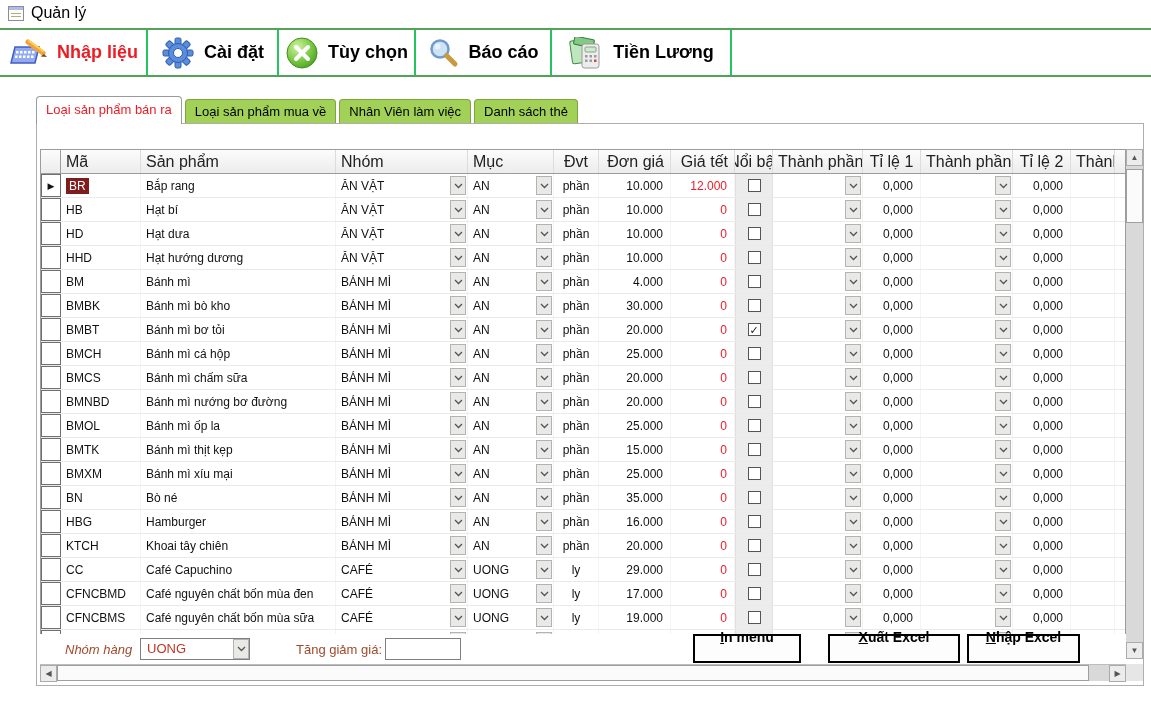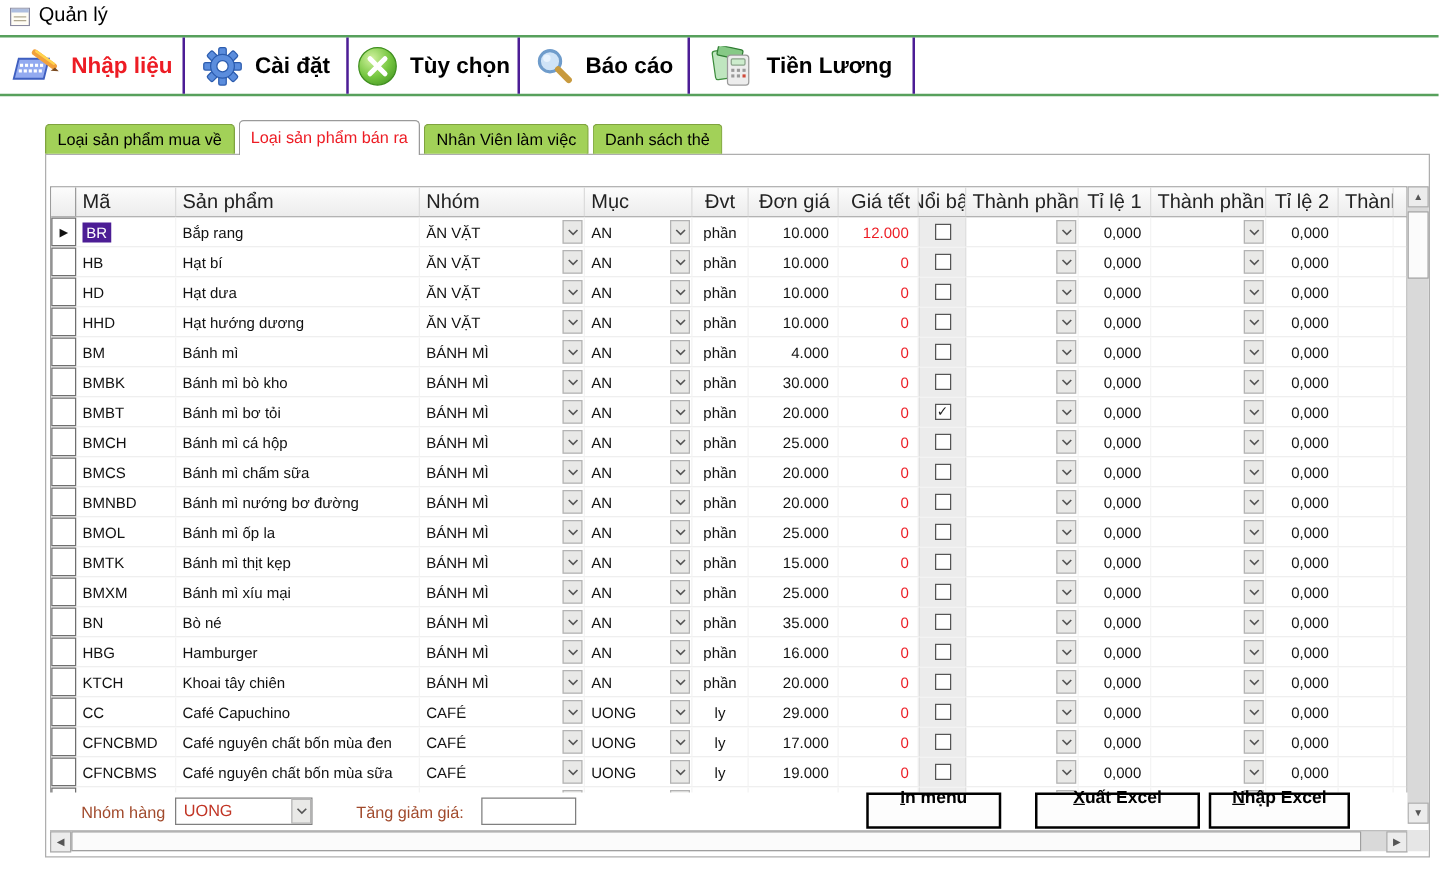--- a/index.html
+++ b/index.html
@@ -2,21 +2,21 @@
 <html><head>
 <meta charset="utf-8">
 <style>
   html,body{margin:0;padding:0;width:1151px;height:702px;background:#fff;
     font-family:"Liberation Sans",sans-serif;overflow:hidden;position:relative;}
   
   .titlebar{position:absolute;left:0;top:0;width:100%;height:26px;display:flex;align-items:center;gap:7px;padding-left:8px;box-sizing:border-box;}
   .titlebar .ttl{font-size:16px;color:#000;}
   
   .toolbar{position:absolute;left:0;top:28px;width:100%;height:45px;border-top:2px solid #57a05c;border-bottom:2px solid #57a05c;display:flex;background:#fff;}
-  .tool-btn{display:flex;align-items:center;gap:9px;border-right:2px solid #4c1d95;cursor:pointer;justify-content:center;box-sizing:border-box;}
+  .tool-btn{display:flex;align-items:center;gap:9px;border-right:2px solid #22c55e;cursor:pointer;justify-content:center;box-sizing:border-box;}
   .tool-btn .lbl{font-size:18px;font-weight:bold;color:#000;}
   .tool-btn.active .lbl{color:#ed1c24;}
   .tb0{width:148px}.tb1{width:131px}.tb2{width:137px}.tb3{width:136px}.tb4{width:180px}
   
   .tabstrip{position:absolute;left:36px;top:96px;height:28px;display:flex;align-items:flex-start;z-index:5;}
   .tab{margin-top:3px;height:24px;line-height:23px;padding:0 9px;font-size:13px;color:#000;background:#a2d158;border:1px solid #7fa33f;border-bottom:none;border-radius:4px 4px 0 0;margin-right:3px;box-sizing:border-box;cursor:pointer;white-space:nowrap;}
   .tab.active{margin-top:0;height:28px;line-height:26px;background:#fff;color:#ed1c24;border:1px solid #9a9a9a;border-bottom:none;z-index:6;position:relative;}
   
   .panel{position:absolute;left:36px;top:123px;width:1108px;height:563px;border:1px solid #aeaeae;background:#fff;box-sizing:border-box;}
   
@@ -30,21 +30,21 @@
   .c{display:flex;align-items:center;font-size:12px;color:#111;padding-left:5px;overflow:hidden;white-space:nowrap;border-right:1px solid #f4f4f4;box-sizing:border-box;}
   .c.sel,.h.selh{padding:0;justify-content:center;border:1px solid #6f6f6f;background:#fff;}
   .h.selh{border:none;border-right:1px solid #9c9c9c;background:transparent;}
   .c.num{justify-content:flex-end;padding-right:7px;padding-left:0;}
   .c.giatet{color:#ed1c24;}
   .c.dvt{justify-content:center;padding-left:0;}
   .c.chk{justify-content:center;background:#ececec;padding-left:0;border-left:1px solid #e0e0e0;border-right:1px solid #e0e0e0;}
   .cb{width:13px;height:13px;border:1px solid #555;background:#fff;font-size:11px;line-height:12px;text-align:center;color:#222;box-sizing:border-box;}
   .combo .cv{flex:1;overflow:hidden;}
   .cbtn{width:16px;height:19px;background:#e9e9e7;border:1px solid #b3b3b3;display:flex;align-items:center;justify-content:center;margin-right:1px;box-sizing:border-box;flex:none;cursor:pointer;}
-  .selcell{background:#4c1d95;color:#fff;padding:1px 3px;}
+  .selcell{background:#7f1d1d;color:#fff;padding:1px 3px;}
   .arrow{font-size:9px;color:#111;}
   
   .vscroll{position:absolute;left:1089px;top:25px;width:17px;height:510px;background:#d9d9d9;}
   .hscroll{position:absolute;left:3px;top:540px;width:1086px;height:17px;background:#d9d9d9;border-top:1px solid #bdbdbd;box-sizing:border-box;}
   .sbtn{position:absolute;width:17px;height:17px;background:#ececec;border:1px solid #ababab;box-sizing:border-box;font-size:8px;color:#555;display:flex;align-items:center;justify-content:center;cursor:pointer;}
   .sthumb{position:absolute;background:#fbfbfb;border:1px solid #9f9f9f;box-sizing:border-box;cursor:pointer;}
   .corner{position:absolute;left:1089px;top:540px;width:17px;height:17px;background:#e6e6e6;}
   
   .gridfooter{position:absolute;left:3px;top:510px;width:1086px;height:30px;background:#fff;}
   .flabel{position:absolute;font-size:13px;color:#a14a2c;top:8px;}
@@ -146,22 +146,22 @@
       <rect x="17" y="22.5" width="2.5" height="2.5"></rect>
           <rect x="21.5" y="22.5" width="2.5" height="2.5"></rect>
         </g>
       <rect x="26" y="22.5" width="2.5" height="2.5" fill="#d04a3a"></rect>
     </svg>
     <span class="lbl">Tiền Lương</span>
   </div>
 </div>
 
 <div class="tabstrip">
+  <div class="tab active">Loại sản phẩm bán ra</div>
   <div class="tab">Loại sản phẩm mua về</div>
-  <div class="tab active">Loại sản phẩm bán ra</div>
   <div class="tab">Nhân Viên làm việc</div>
   <div class="tab">Danh sách thẻ</div>
 </div>
 
 <div class="panel">
 
   <div class="grid">
     <div class="grow ghead">
       <div class="h selh"></div>
       <div class="h">Mã</div>
@@ -1106,30 +1106,30 @@
       </div>
   </div>
 
   <div class="vscroll">
     <div class="sbtn" style="top:0;left:0;">▲</div>
     <div class="sthumb" style="top:20px;left:0;width:17px;height:54px;"></div>
     <div class="sbtn" style="bottom:0;left:0;">▼</div>
   </div>
 
   <div class="gridfooter">
-    <span class="flabel" style="left:25px;">Nhóm hàng</span>
+    <span class="flabel" style="left:25px;font-style:italic;">Nhóm hàng</span>
     <div class="fcombo">
       <span class="cv">UONG</span>
       <span class="cbtn">
           <svg width="9" height="6" viewBox="0 0 9 6">
             <polyline points="1,1 4.5,4.5 8,1" fill="none" stroke="#555" stroke-width="1.3"></polyline>
           </svg>
         </span>
     </div>
-    <span class="flabel" style="left:245px;">Tăng giảm giá:</span>
+    <span class="flabel" style="left:256px;">Tăng giảm giá:</span>
     <input class="finput" type="text" value="" style="">
 
     <div class="xbtn b0">
       <span class="blbl"><u>I</u>n menu</span>
       <svg width="30" height="24" viewBox="0 0 30 24">
         <rect x="7" y="1" width="16" height="6" fill="#fff" stroke="#9a9a9a"></rect>
         <rect x="2" y="6" width="26" height="11" rx="2" fill="#e3e3e3" stroke="#8f8f8f"></rect>
         <rect x="7" y="9" width="16" height="6" fill="#9cbcf0" stroke="#6b8fd0"></rect>
         <rect x="7" y="17" width="16" height="5" fill="#f7f7f7" stroke="#9a9a9a"></rect>
       </svg>

